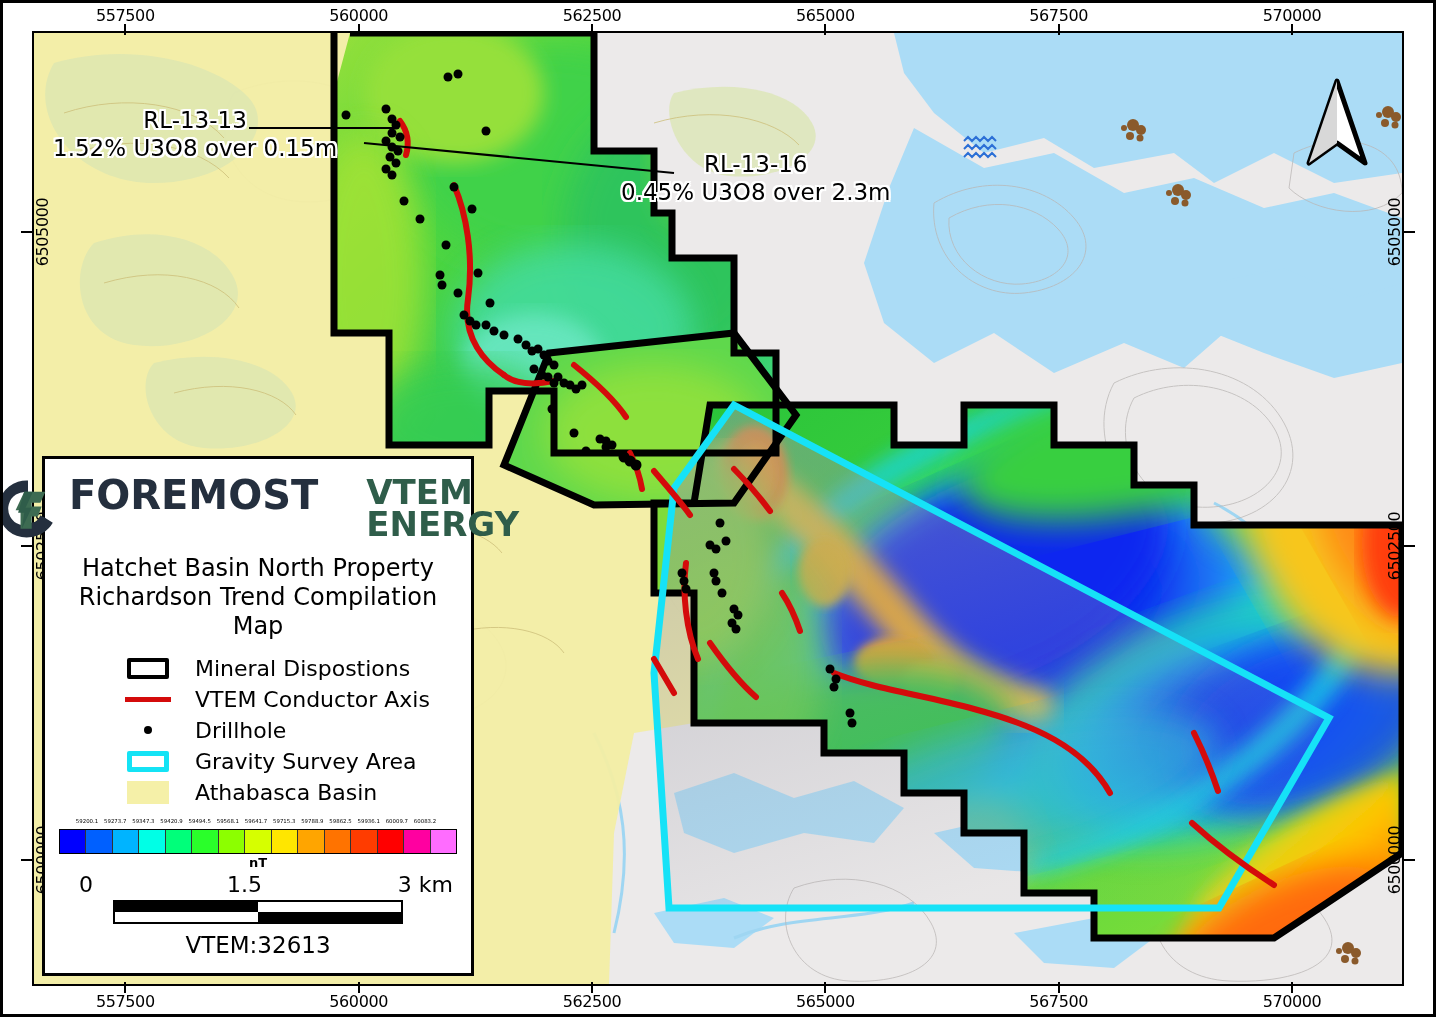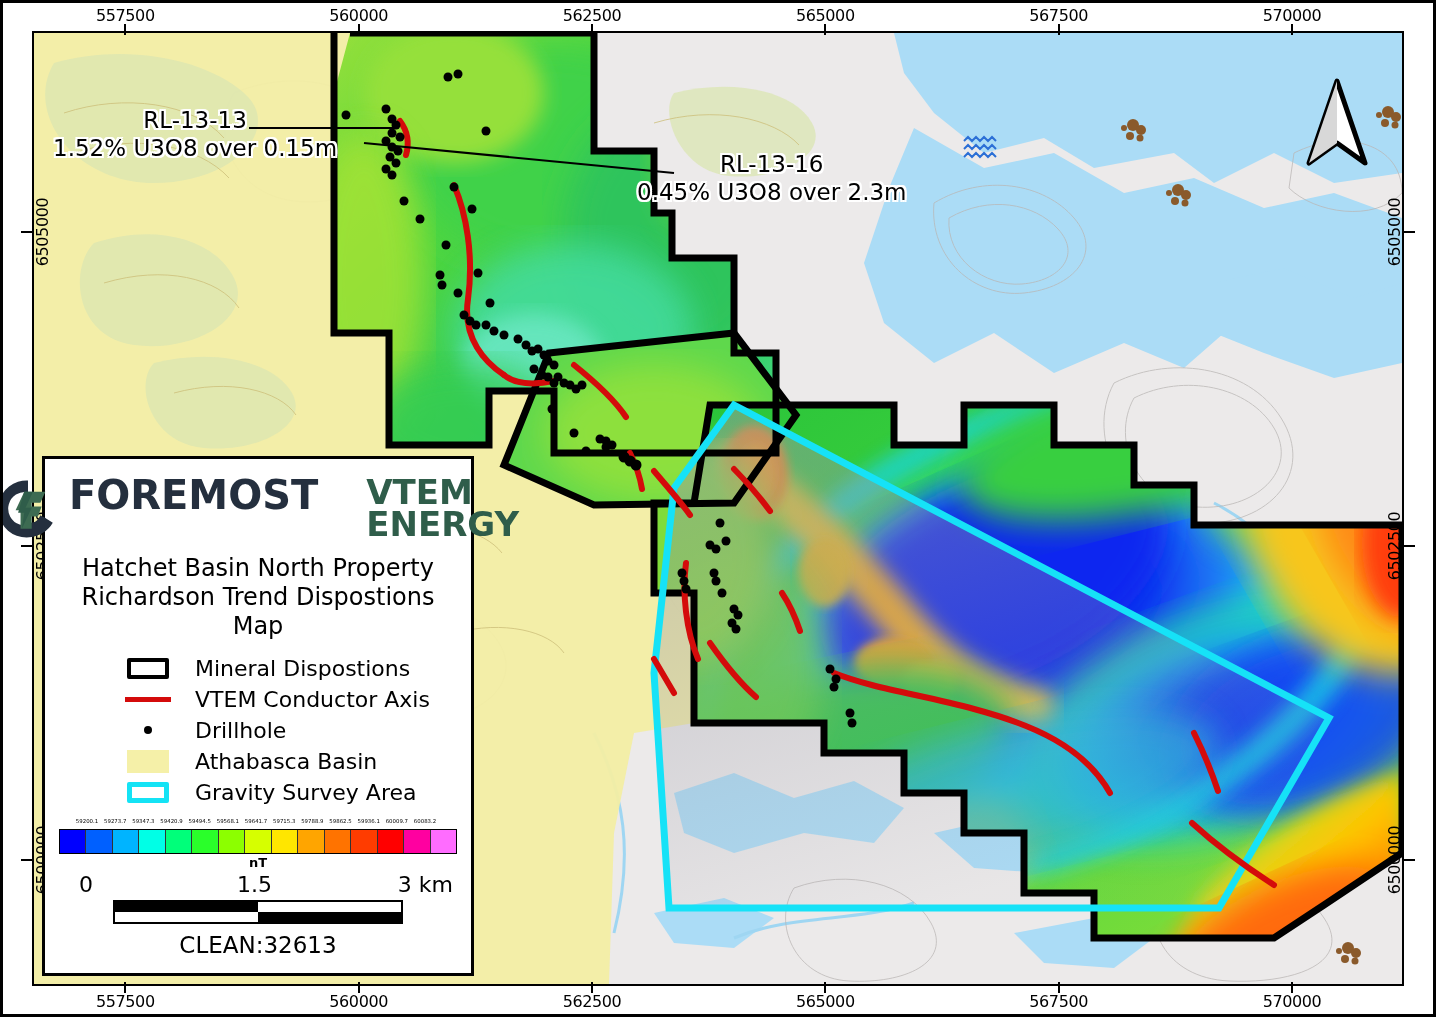--- a/index.html
+++ b/index.html
@@ -496,21 +496,21 @@
         <path d="M30,0 L58,82 L30,62 L2,82 Z" fill="#ffffff" stroke="#000" stroke-width="5" stroke-linejoin="round"></path>
         <path d="M30,0 L30,62 L2,82 Z" fill="#d8d8d8" stroke="none"></path>
       </g>
     </svg>
   </div>
 
   <div class="annot" style="left:53px; top:106px;">
     <div>RL-13-13</div>
     <div>1.52% U3O8 over 0.15m</div>
   </div>
-  <div class="annot" style="left:637px; top:150px;">
+  <div class="annot" style="left:621px; top:150px;">
     <div>RL-13-16</div>
     <div>0.45% U3O8 over 2.3m</div>
   </div>
 
   <div id="legend-panel">
 
     <div id="logo-row">
       <svg class="logo-mark" viewBox="0 0 100 100">
         <path d="M50,4 A46,46 0 1 0 88,72 L70,60 A27,27 0 1 1 50,23 Z" fill="#242f3e"></path>
         <path d="M52,72 A27,27 0 0 0 74,62 L90,72 A46,46 0 0 1 52,95 Z" fill="#242f3e"></path>
@@ -518,21 +518,21 @@
         <path d="M44,22 L58,22 L46,48 L56,48 L40,82 L44,56 L34,56 Z" fill="#2f5d4a"></path>
       </svg>
       <div class="logo-words">
         <div class="logo-top">FOREMOST</div>
         <div class="logo-bot">VTEM ENERGY</div>
       </div>
     </div>
 
     <div class="legend-title">
       <div>Hatchet Basin North Property</div>
-      <div>Richardson Trend Dispostions Map</div>
+      <div>Richardson Trend Compilation Map</div>
     </div>
 
     <div class="legend-items">
       <div class="legend-row">
         <span class="legend-sym">
             <span class="sym-poly"></span>
           </span>
         <span class="legend-text">Mineral Dispostions</span>
       </div>
       <div class="legend-row">
@@ -542,29 +542,29 @@
         <span class="legend-text">VTEM Conductor Axis</span>
       </div>
       <div class="legend-row">
         <span class="legend-sym">
             <span class="sym-dot"></span>
           </span>
         <span class="legend-text">Drillhole</span>
       </div>
       <div class="legend-row">
         <span class="legend-sym">
+            <span class="sym-gravity"></span>
+          </span>
+        <span class="legend-text">Gravity Survey Area</span>
+      </div>
+      <div class="legend-row">
+        <span class="legend-sym">
             <span class="sym-basin"></span>
           </span>
         <span class="legend-text">Athabasca Basin</span>
-      </div>
-      <div class="legend-row">
-        <span class="legend-sym">
-            <span class="sym-gravity"></span>
-          </span>
-        <span class="legend-text">Gravity Survey Area</span>
       </div>
     </div>
 
     <div id="colorbar-wrap">
       <div id="cb-labels">
           <span class="cb-label" style="left: 7.03846%;">59200.1</span>
           <span class="cb-label" style="left: 14.1154%;">59273.7</span>
           <span class="cb-label" style="left: 21.1923%;">59347.3</span>
           <span class="cb-label" style="left: 28.2692%;">59420.9</span>
           <span class="cb-label" style="left: 35.3462%;">59494.5</span>
@@ -592,34 +592,34 @@
           <div class="cb-seg" style="background: rgb(255, 60, 0);"></div>
           <div class="cb-seg" style="background: rgb(255, 0, 0);"></div>
           <div class="cb-seg" style="background: rgb(255, 0, 160);"></div>
           <div class="cb-seg" style="background: rgb(255, 108, 255);"></div>
         </div>
       <div id="cb-unit">nT</div>
     </div>
 
     <div id="scale-nums">
       <span class="scale-num" style="left:26px;">0</span>
-      <span class="scale-num" style="left:184px;">1.5</span>
+      <span class="scale-num" style="left:174px;">1.5</span>
       <span class="scale-num" style="right:10px;">3 km</span>
     </div>
     <div id="scale-bar">
       <div class="scale-strip">
         <div class="scale-cell sc-black"></div>
         <div class="scale-cell sc-white"></div>
       </div>
       <div class="scale-strip">
         <div class="scale-cell sc-white"></div>
         <div class="scale-cell sc-black"></div>
       </div>
     </div>
-    <div id="epsg">CLEAN:32613</div>
+    <div id="epsg">VTEM:32613</div>
   </div>
 
   <div id="axis-layer">
       <div class="axis-label axis-top" style="left: 125.333px;">557500</div>
       <div class="tick tick-v" style="left: 124.333px; top: 24px;"></div>
       <div class="axis-label axis-bottom" style="left: 125.333px;">557500</div>
       <div class="tick tick-v" style="left: 124.333px; bottom: 24px;"></div>
       <div class="axis-label axis-top" style="left: 358.667px;">560000</div>
       <div class="tick tick-v" style="left: 357.667px; top: 24px;"></div>
       <div class="axis-label axis-bottom" style="left: 358.667px;">560000</div>

